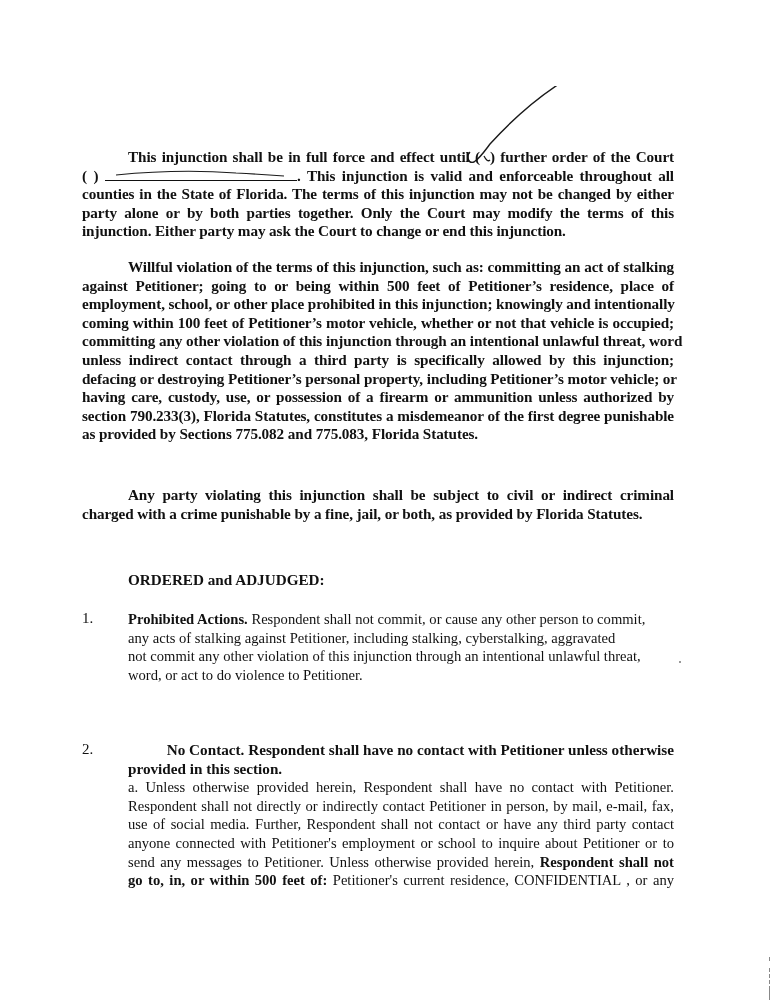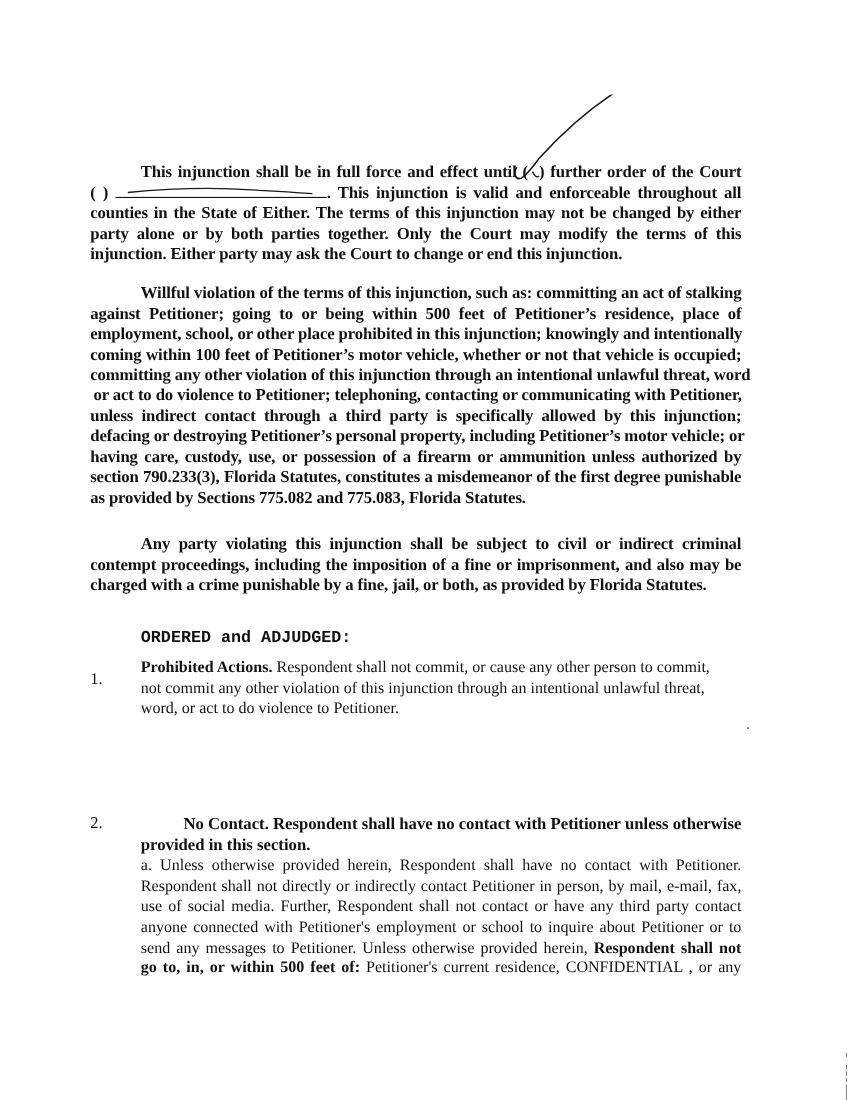--- a/index.html
+++ b/index.html
@@ -119,50 +119,49 @@
     <path d="M22 70 C 24 74, 26 76, 28 74" fill="none" stroke="#1a1a1a" stroke-width="1.3"></path>
   </svg>
 
   <svg class="strike" viewBox="0 0 170 8">
     <path d="M0 5 C 40 1, 80 0, 120 3 C 140 4, 155 5, 168 6" fill="none" stroke="#1a1a1a" stroke-width="1.2"></path>
   </svg>
 
   <div class="block bold-para" style="top:124px;">
     <span class="line indent"><span>This injunction shall be in full force and effect until (</span><span style="display:inline-block;width:10px;"></span><span>) further order of the Court</span></span>
     <span class="line"><span>( )</span> <span class="blank-line"></span><span>. This injunction is valid and enforceable throughout all</span></span>
-    <span class="line">counties in the State of Either.  The terms of this injunction may not be changed by either</span>
+    <span class="line">counties in the State of Florida.  The terms of this injunction may not be changed by either</span>
     <span class="line">party alone or by both parties together.  Only the Court may modify the terms of this</span>
     <span class="line last">injunction.  Either party may ask the Court to change or end this injunction.</span>
   </div>
 
   <div class="block bold-para" style="top:234px;">
     <span class="line indent">Willful violation of the terms of this injunction, such as:  committing an act of stalking</span>
     <span class="line">against Petitioner; going to or being within 500 feet of Petitioner’s residence, place of</span>
     <span class="line">employment, school, or other place prohibited in this injunction;  knowingly and intentionally</span>
     <span class="line">coming within 100 feet of Petitioner’s motor vehicle, whether or not that vehicle is occupied;</span>
     <span class="line">committing any other violation of this injunction through an intentional unlawful threat,  word</span>
-    <span class="line" style="padding-left:3px;"> or act to do violence to Petitioner;  telephoning, contacting or communicating with Petitioner,</span>
     <span class="line">unless indirect contact through a third party is specifically allowed by this injunction;</span>
     <span class="line">defacing or destroying Petitioner’s personal property, including Petitioner’s motor vehicle; or</span>
     <span class="line">having care, custody, use, or possession of a firearm or ammunition unless authorized by</span>
     <span class="line">section 790.233(3), Florida Statutes, constitutes a misdemeanor of the first degree punishable</span>
     <span class="line last">as provided by Sections 775.082 and 775.083, Florida Statutes.</span>
   </div>
 
   <div class="block bold-para" style="top:462px;">
     <span class="line indent">Any party violating this injunction shall be subject to civil or indirect criminal</span>
-    <span class="line">contempt proceedings, including the imposition of a fine or imprisonment, and also may be</span>
     <span class="line last">charged with a crime punishable by a fine, jail, or both, as provided by Florida Statutes.</span>
   </div>
 
-  <div class="heading" style="top:547px;font-family:Liberation Mono, monospace;">ORDERED and ADJUDGED:</div>
+  <div class="heading" style="top:547px;">ORDERED and ADJUDGED:</div>
 
   <div class="item-num" style="top:586px;">1.</div>
-  <div class="item-body" style="top:574px;">
+  <div class="item-body" style="top:586px;">
     <span class="line"><span class="b">Prohibited Actions.</span><span>  Respondent shall not commit, or cause any other person to commit,</span></span>
+    <span class="line">any acts of stalking against Petitioner, including stalking, cyberstalking, aggravated</span>
     <span class="line">not commit any other violation of this injunction through an intentional unlawful threat,</span>
     <span class="line">word, or act to do violence to Petitioner.</span>
   </div>
 
   <div class="item-num" style="top:717px;">2.</div>
   <div class="item-body" style="top:717px;">
     <span class="line b" style="font-size:15.2px;text-align:right;">No Contact.  Respondent shall have no contact with Petitioner unless otherwise</span>
     <span class="line b" style="font-size:15.2px;">provided in this section.</span>
     <span class="line j">a.  Unless otherwise provided herein, Respondent shall have no contact with Petitioner.</span>
     <span class="line j">Respondent shall not directly or indirectly contact Petitioner in person, by mail, e-mail, fax,</span>

